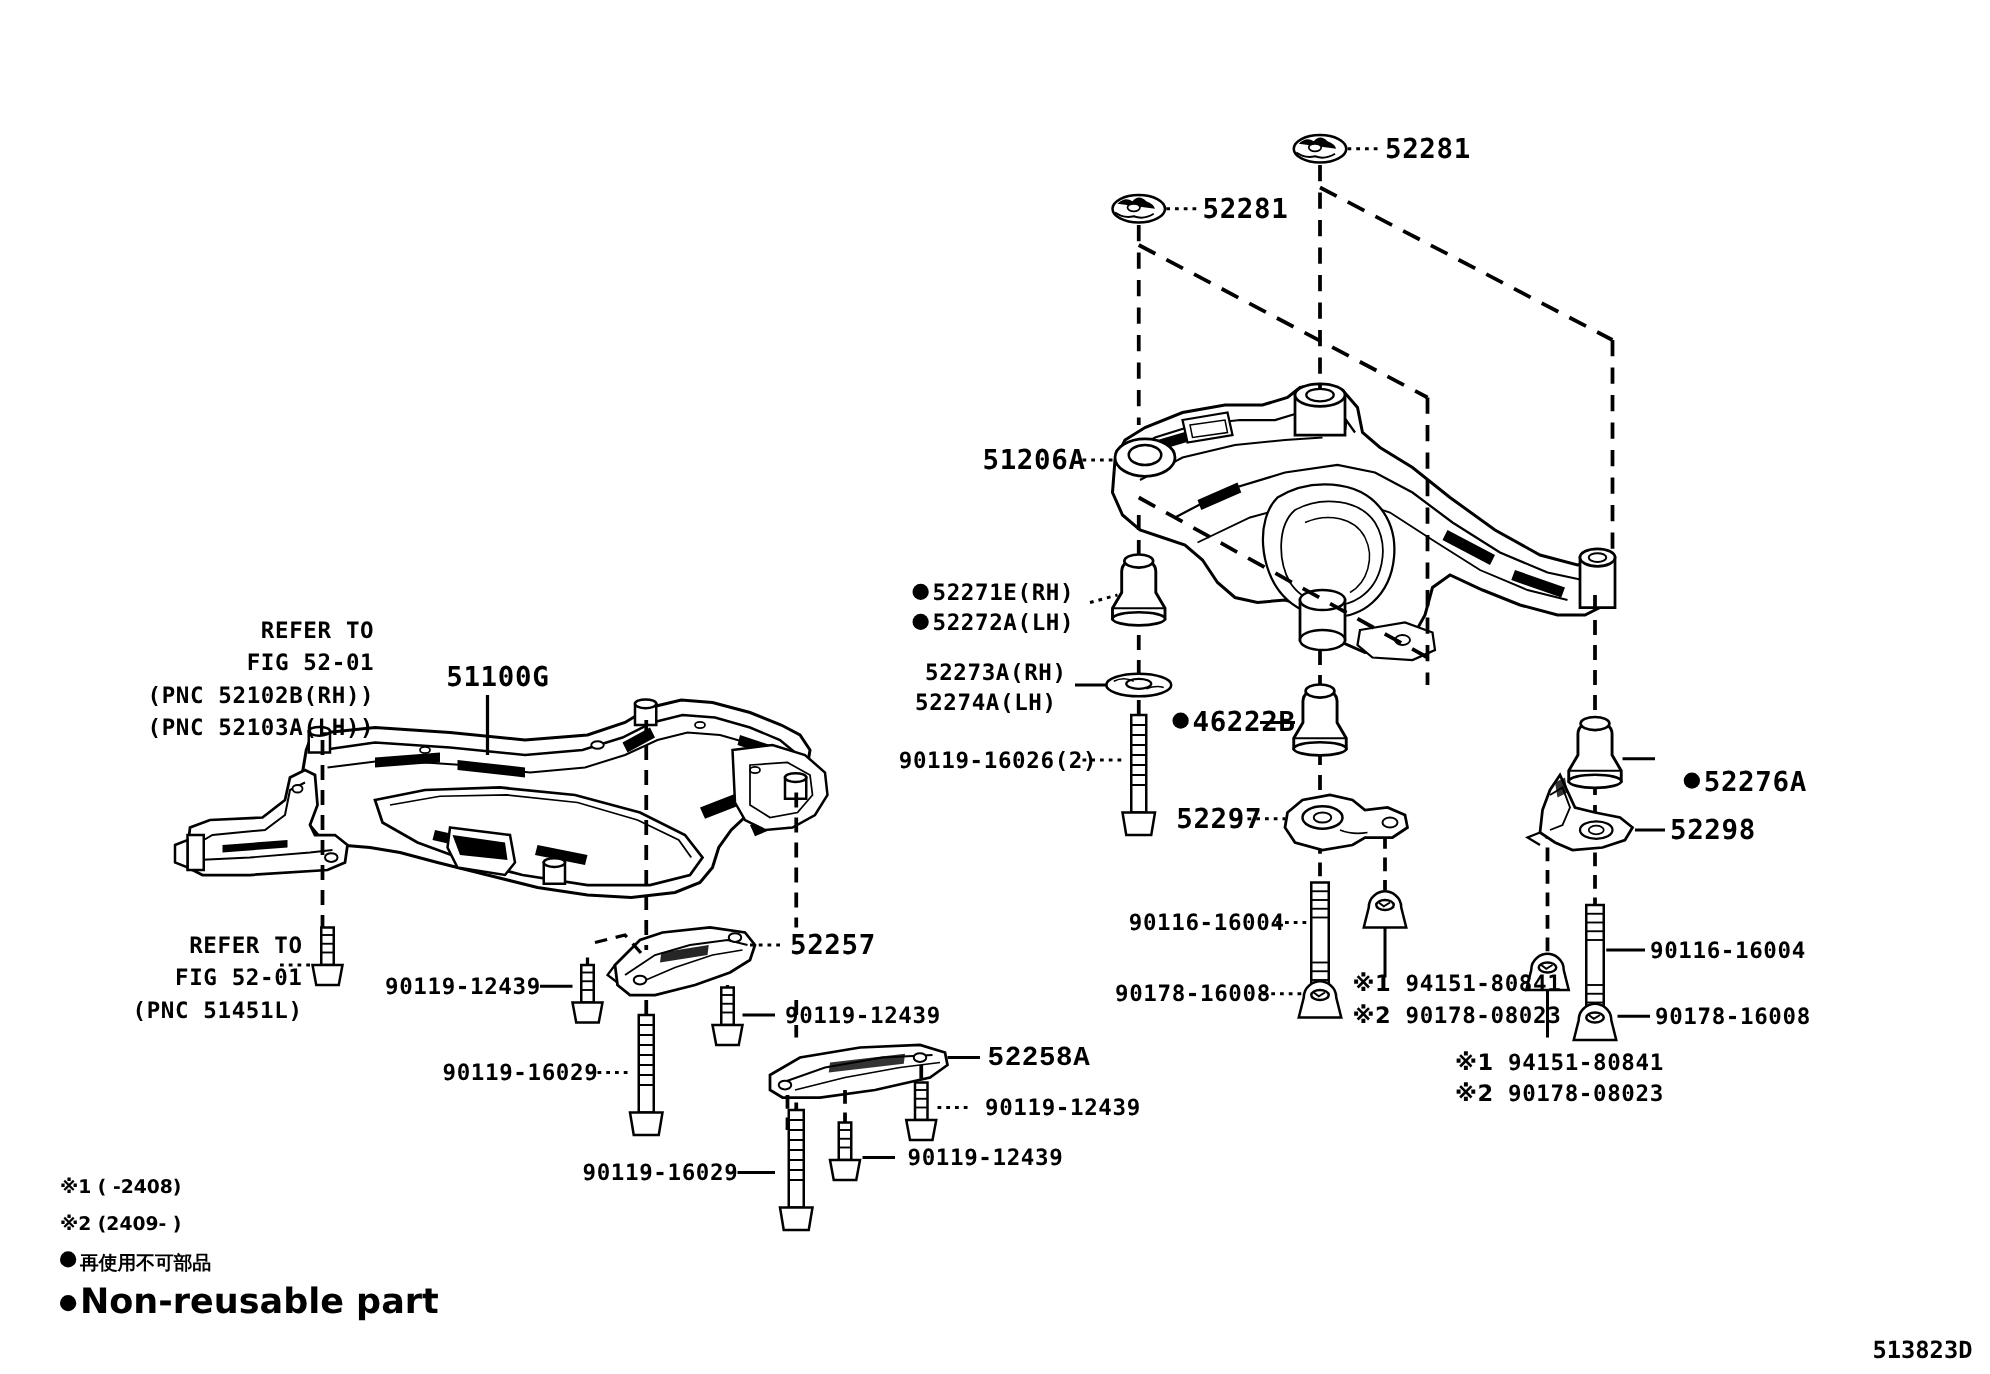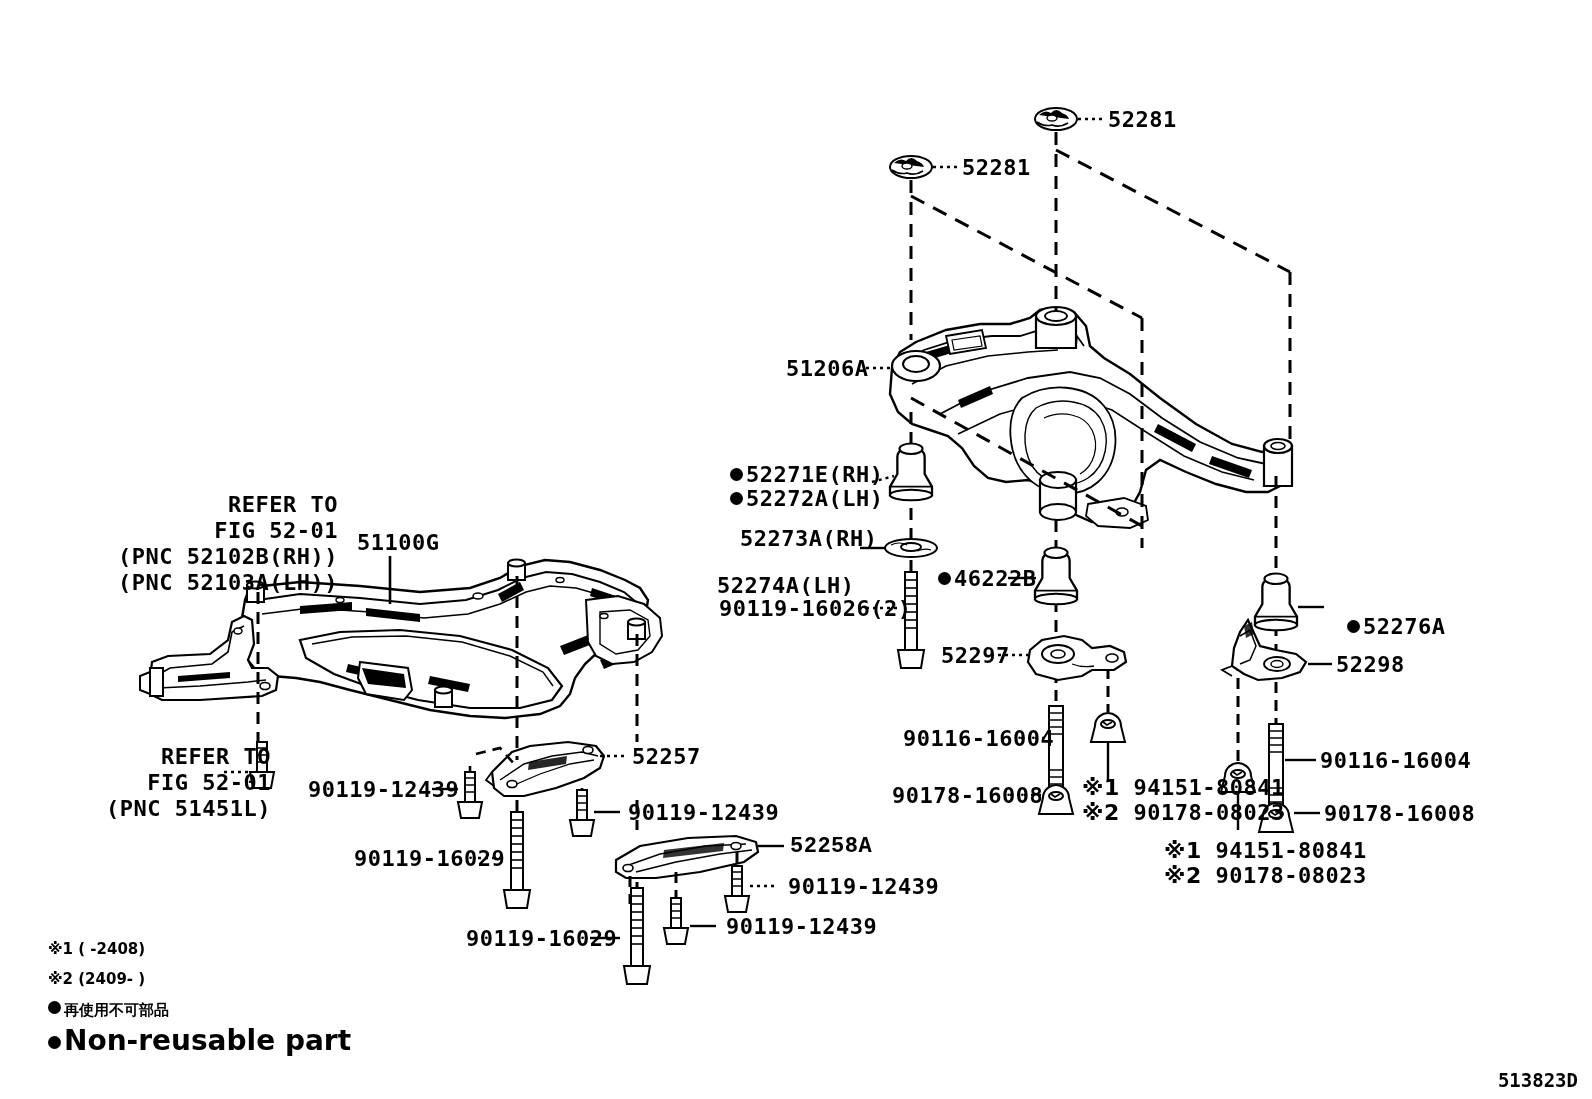--- a/index.html
+++ b/index.html
@@ -2,21 +2,21 @@
 <html><head>
 <meta charset="utf-8">
 <style>
   html,body{margin:0;padding:0;background:#ffffff;}
   body{width:1592px;height:1099px;position:relative;overflow:hidden;
        font-family:"DejaVu Sans Mono","Liberation Mono",monospace;color:#000;}
   #stage{position:absolute;inset:0;}
   svg#art{position:absolute;left:0;top:0;width:1592px;height:1099px;}
   .lbl{position:absolute;white-space:pre;font-weight:bold;color:#000;
        font-family:"DejaVu Sans Mono","Liberation Mono",monospace;
-       font-size:22px;letter-spacing:0.5px;line-height:25px;}
+       font-size:18px;letter-spacing:0.5px;line-height:25px;}
   .lbl.big{font-size:22px;}
   .lbl.multi{line-height:26px;text-align:right;}
   .dot{display:inline-block;width:13px;height:13px;border-radius:50%;
        background:#000;vertical-align:middle;margin-right:3px;position:relative;top:-2px;}
   .legend{position:absolute;font-weight:bold;font-size:20px;line-height:30px;}
   .legend .jp{font-family:"DejaVu Sans","Liberation Sans",sans-serif;font-size:15px;}
   .legend .en{font-family:"DejaVu Sans","Liberation Sans",sans-serif;font-size:28px;}
   .figid{position:absolute;right:14px;bottom:8px;font-weight:bold;font-size:19px;}
   .mk{font-family:"DejaVu Sans","Liberation Sans",sans-serif;}
 </style>
@@ -448,21 +448,21 @@
 
 <div class="lbl big" style="left:786px;top:356px;">51206A</div>
 
 <div class="lbl big" style="left:1108px;top:107px;">52281</div>
 <div class="lbl big" style="left:962px;top:155px;">52281</div>
 
 <div class="lbl" style="left:730px;top:462px;"><span class="dot"></span><span>52271E(RH)</span></div>
 <div class="lbl" style="left:730px;top:486px;"><span class="dot"></span><span>52272A(LH)</span></div>
 
 <div class="lbl" style="left:740px;top:526px;">52273A(RH)</div>
-<div class="lbl" style="left:717px;top:550px;margin-top:23px;">52274A(LH)</div>
+<div class="lbl" style="left:732px;top:550px;">52274A(LH)</div>
 
 <div class="lbl" style="left:719px;top:596px;">90119-16026(2)</div>
 
 <div class="lbl big" style="left:938px;top:566px;"><span class="dot"></span><span>46222B</span></div>
 
 <div class="lbl big" style="left:941px;top:643px;">52297</div>
 
 <div class="lbl" style="left:903px;top:726px;">90116-16004</div>
 <div class="lbl" style="left:892px;top:783px;">90178-16008</div>
 

